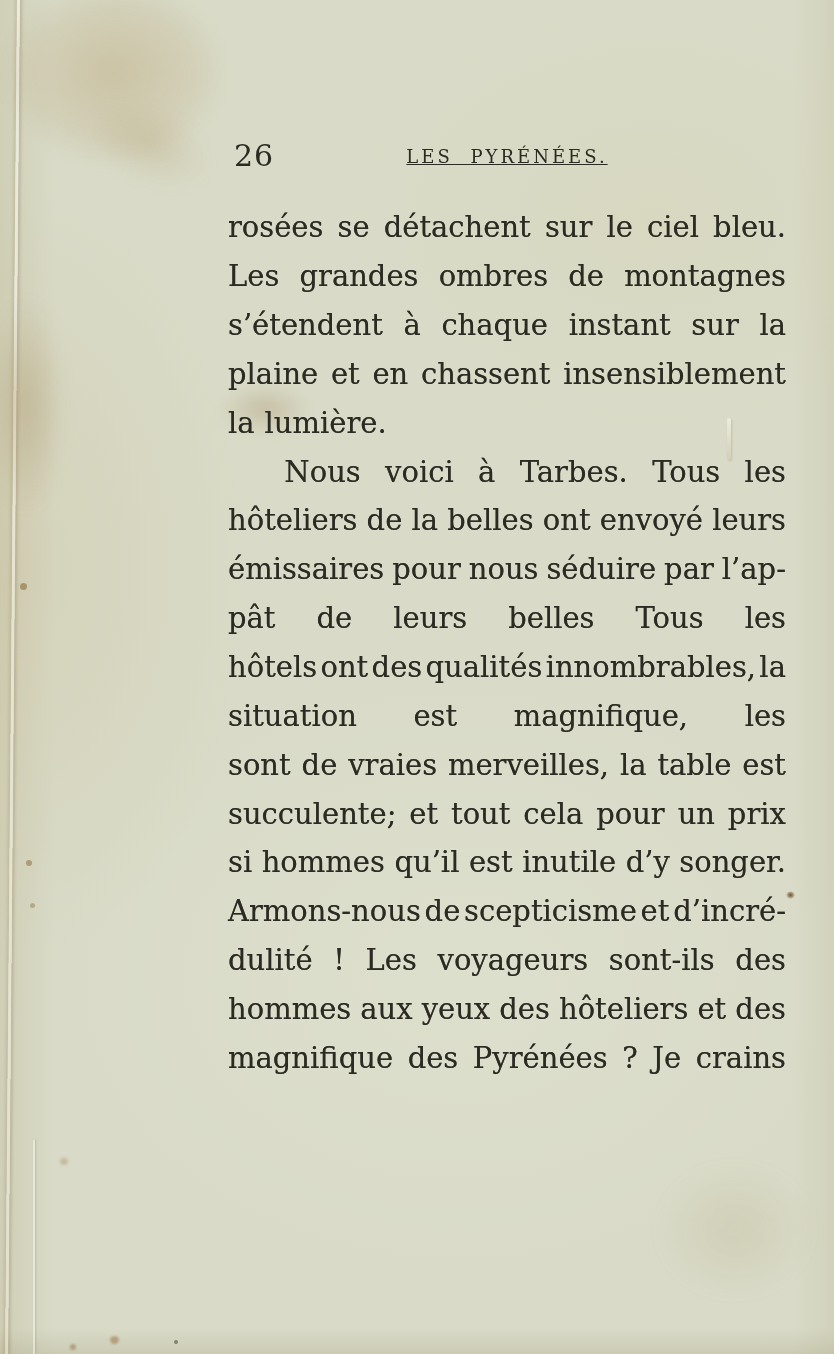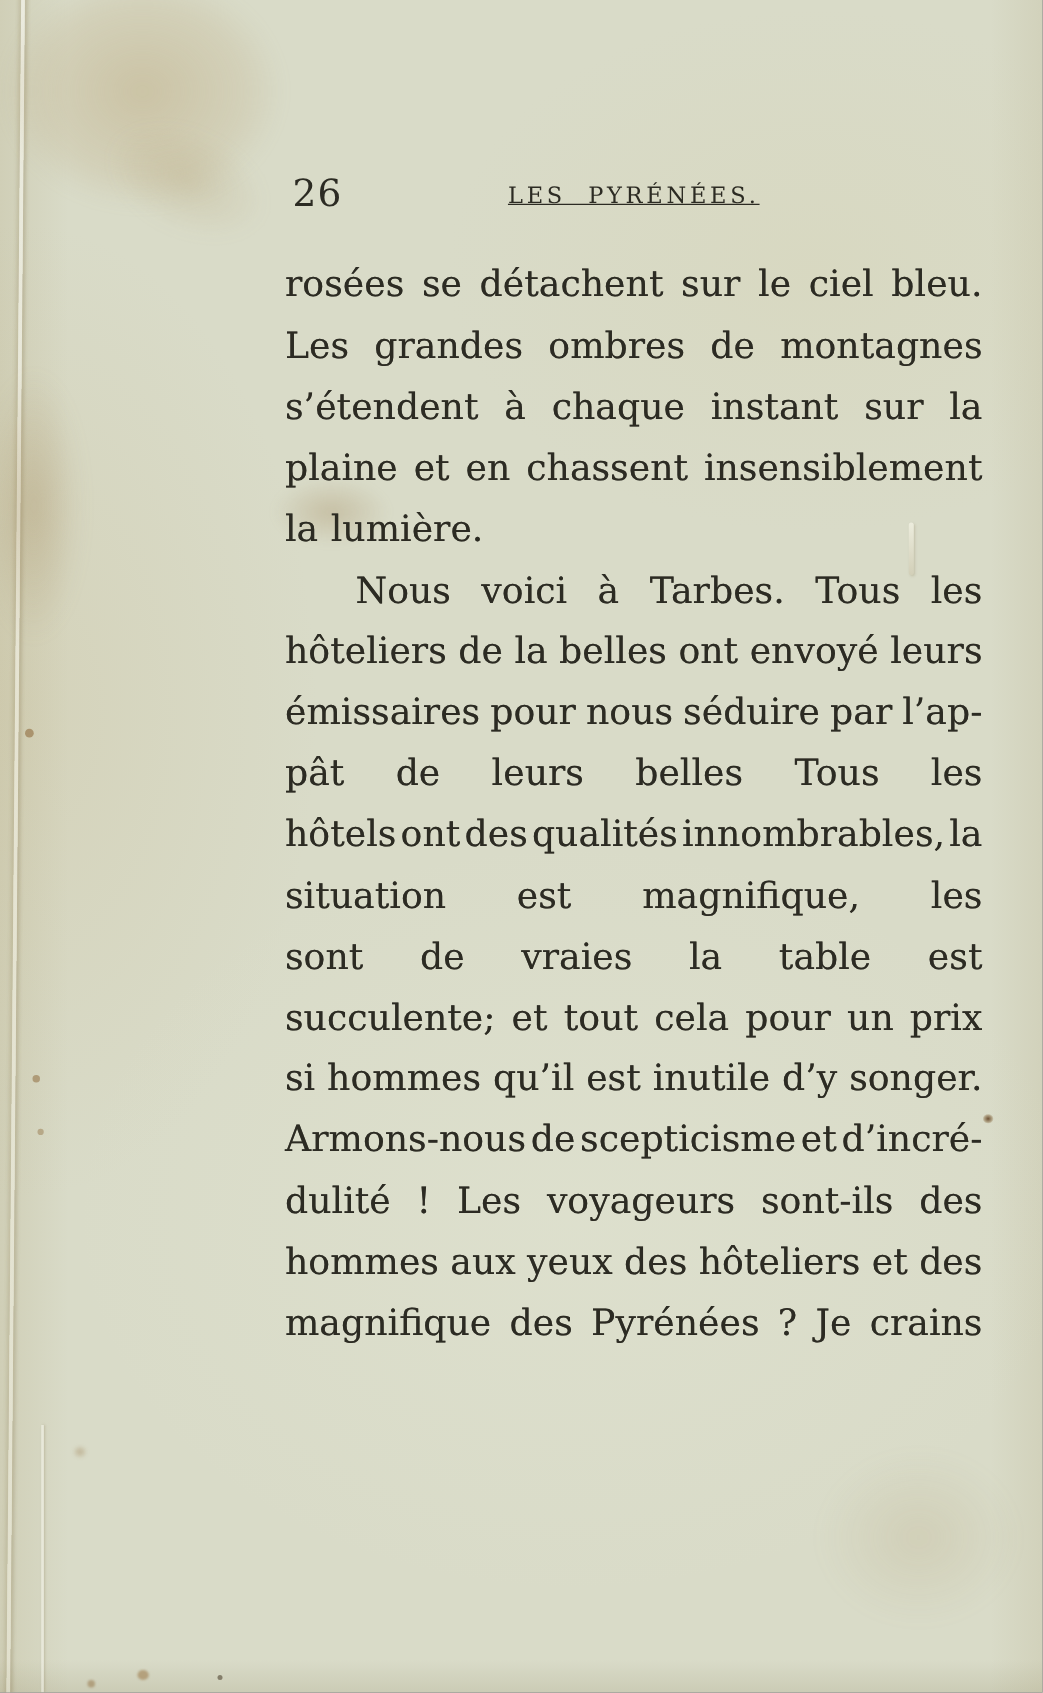--- a/index.html
+++ b/index.html
@@ -182,20 +182,21 @@
     <div class="ln">
         <span>situation</span>
         <span>est</span>
         <span>magnifique,</span>
         <span>les</span>
       </div>
     <div class="ln">
         <span>sont</span>
         <span>de</span>
         <span>vraies</span>
+        <span>merveilles,</span>
         <span>la</span>
         <span>table</span>
         <span>est</span>
       </div>
     <div class="ln">
         <span>succulente;</span>
         <span>et</span>
         <span>tout</span>
         <span>cela</span>
         <span>pour</span>

